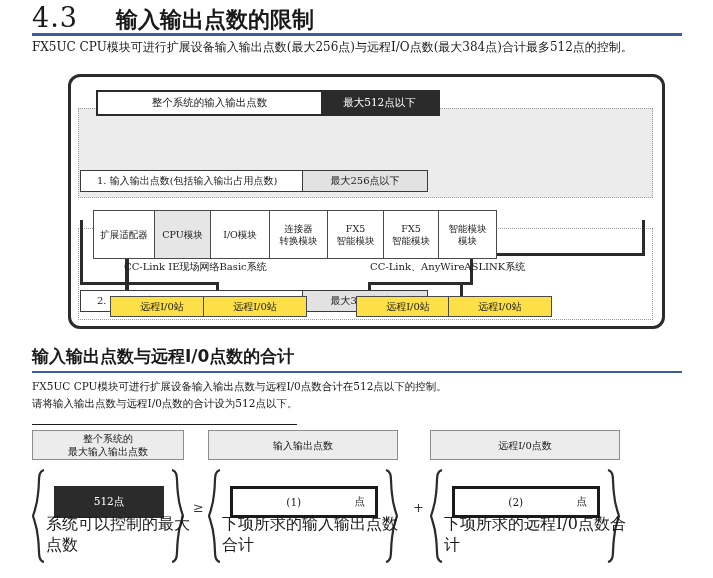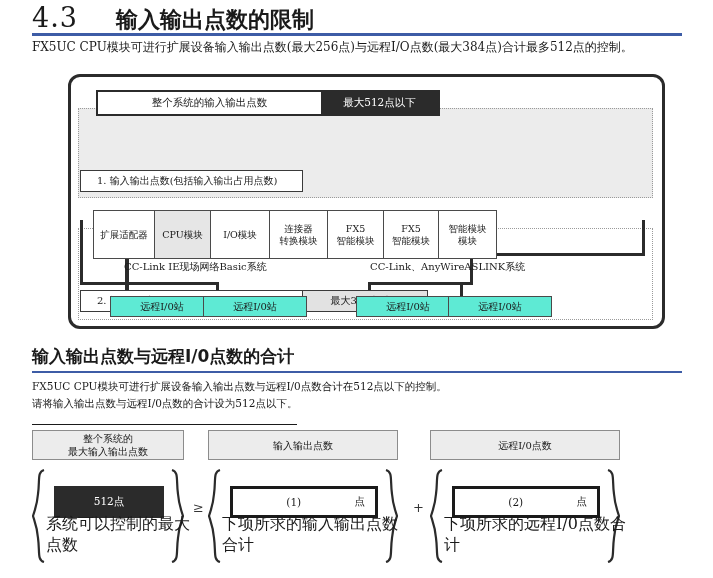--- a/index.html
+++ b/index.html
@@ -108,21 +108,21 @@
 
   
   .trunk{position:absolute;background:#2b2b2b;z-index:3;}
 
   
   .netlabel{position:absolute;font-size:10px;z-index:6;}
 
   
   .rio{
     position:absolute;height:21px;width:104px;
-    border:1.5px solid #4a4a4a;background:#5eead4;box-sizing:border-box;
+    border:1.5px solid #4a4a4a;background:#fde047;box-sizing:border-box;
     display:flex;align-items:center;justify-content:center;font-size:10px;z-index:6;
   }
 
   
   .formula{position:absolute;left:0;top:430px;width:713px;height:148px;}
   .fgroup{position:absolute;top:0;}
   .fcap{
     height:30px;background:#ececec;border:1px solid #8c8c8c;box-sizing:border-box;
     display:flex;align-items:center;justify-content:center;text-align:center;
     font-size:10px;line-height:13px;
@@ -165,20 +165,21 @@
     <div class="outer-frame"></div>
 
     <div class="titlebar">
       <div class="tb-left">整个系统的输入输出点数</div>
       <div class="tb-right">最大512点以下</div>
     </div>
 
     <div class="region1"></div>
     <div class="sublabel" id="sublabel1">
       <div class="sl-left">1.  输入输出点数(包括输入输出占用点数)</div>
+      <div class="sl-right">最大256点以下</div>
     </div>
 
     <div class="modules" id="module-strip">
         <div class="mod" style="width: 62px;">
           <div>
             <div>扩展适配器</div>
           </div>
         </div>
         <div class="mod shaded" style="width: 58px;">
           <div>

